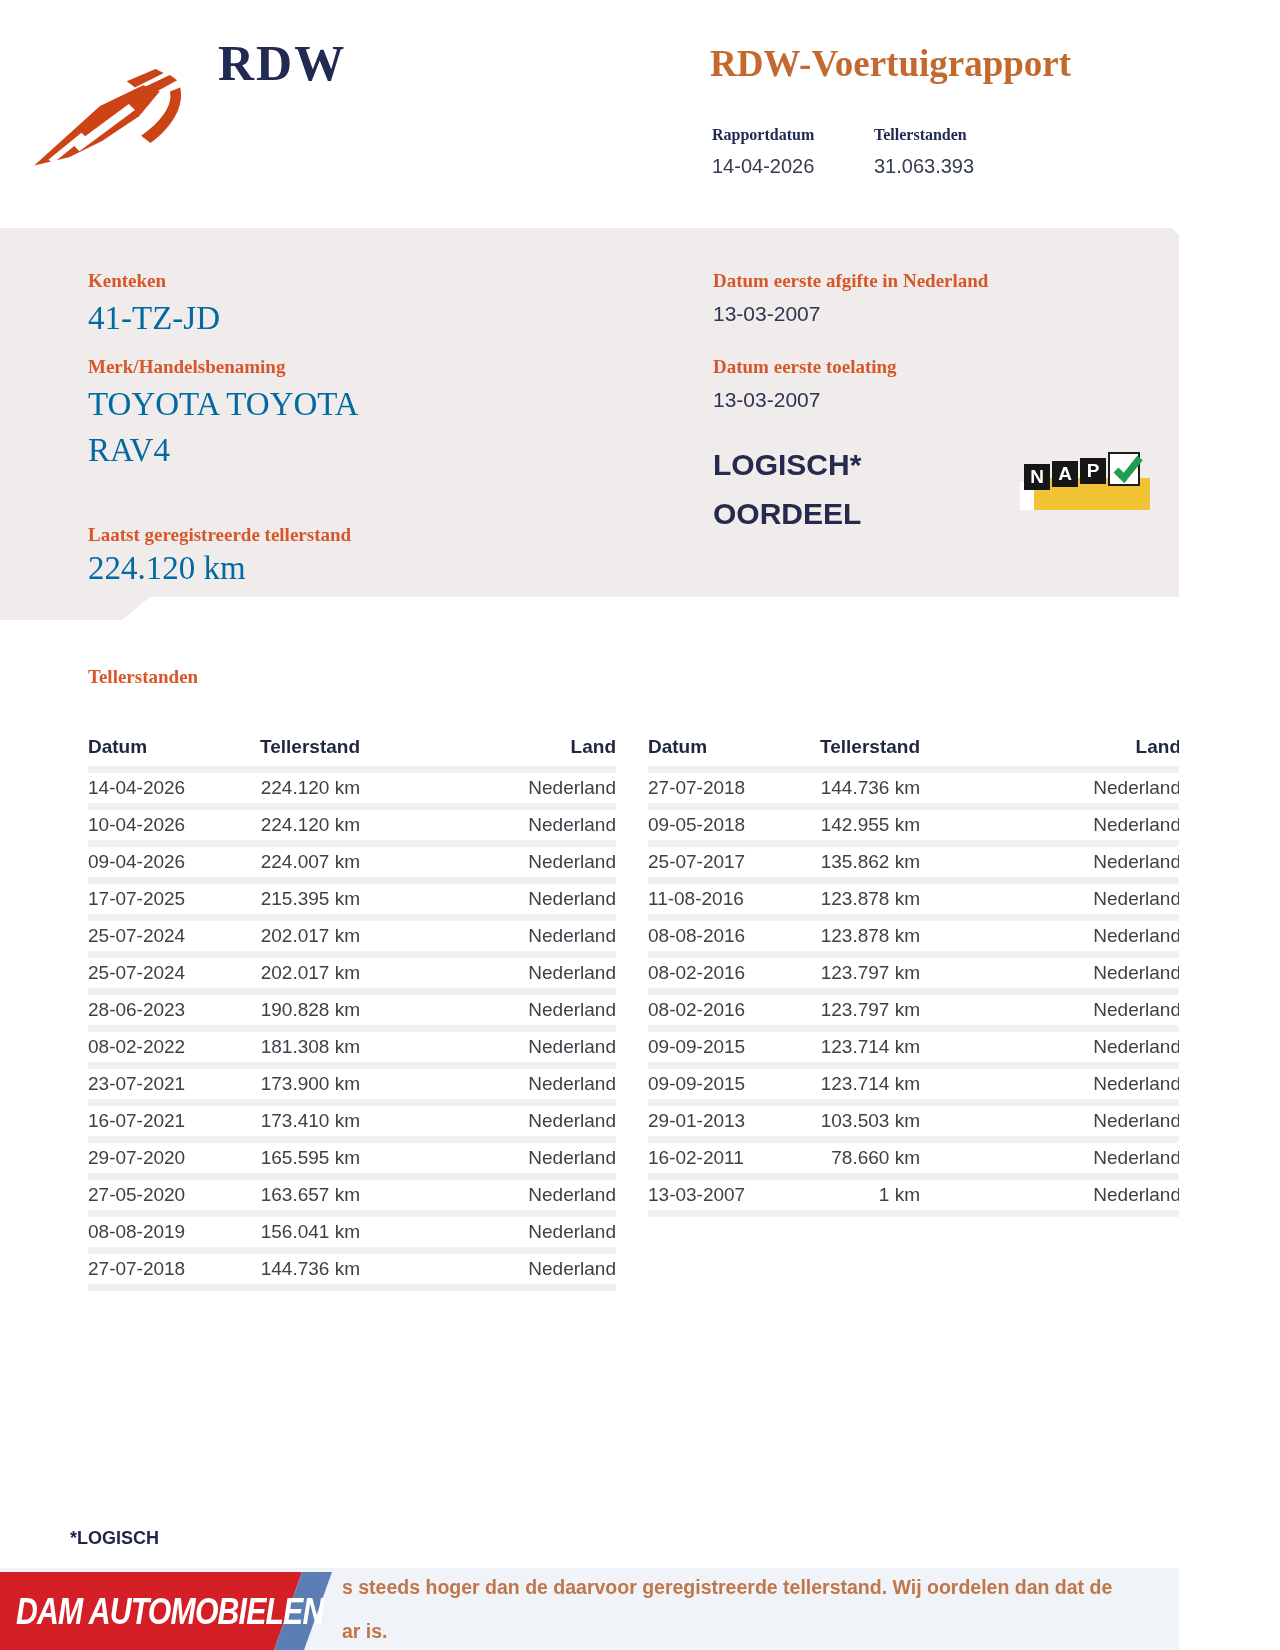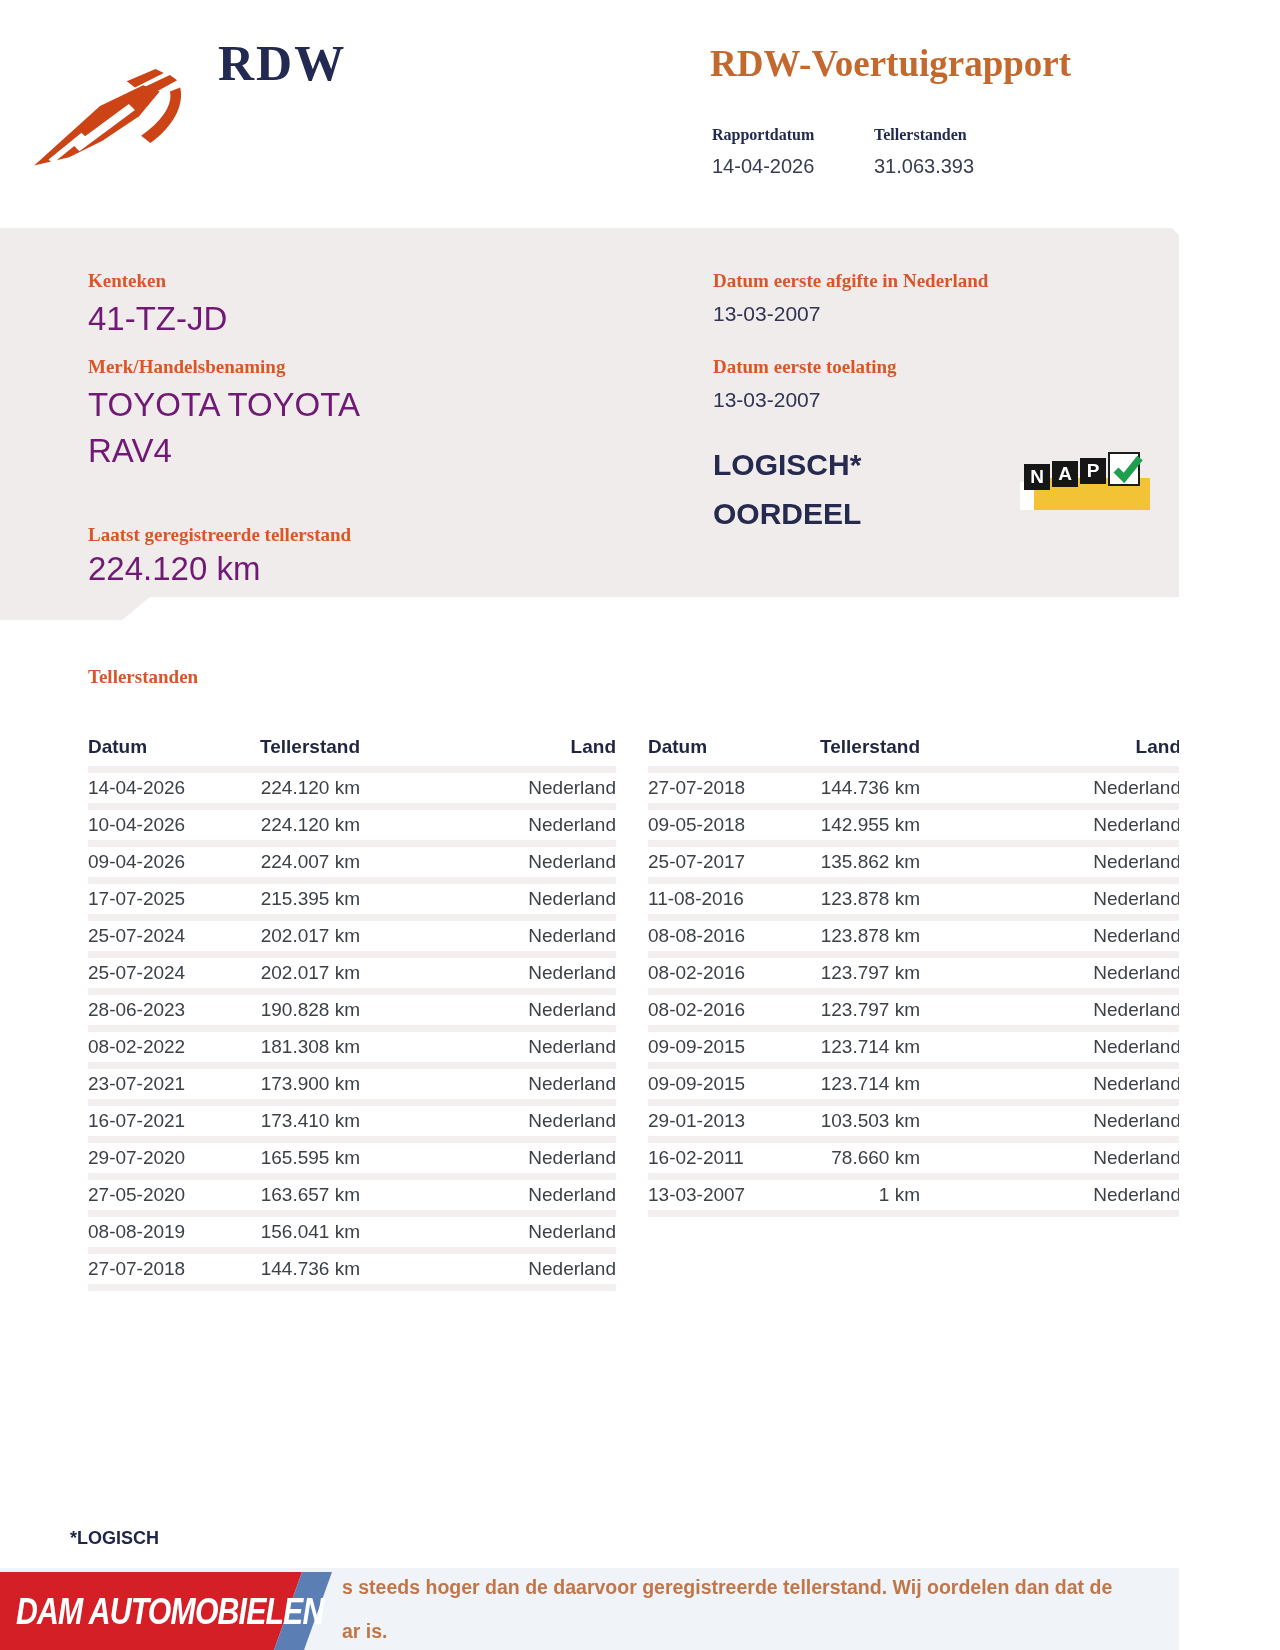--- a/index.html
+++ b/index.html
@@ -14,21 +14,21 @@
         font-size:37px;font-weight:700;color:#c4692e;}
   .hdr-label{position:absolute;top:126px;font-family:"Liberation Serif",serif;
         font-size:16px;font-weight:700;color:#232a52;}
   .hdr-value{position:absolute;top:155px;font-size:20px;color:#363c52;}
   .x-datecol{left:712px;} .x-numcol{left:874px;}
 
   
   .panel{position:absolute;left:0;top:228px;width:1215px;height:392px;background:#f0eceb;
         clip-path:polygon(0 0,1172px 0,1215px 44px,1215px 369px,150px 369px,122px 392px,0 392px);padding-left:20px;}
   .p-label{position:absolute;font-family:"Liberation Serif",serif;font-size:19px;font-weight:700;color:#d8572a;}
-  .p-serif{position:absolute;font-family:Liberation Sans, sans-serif;font-size:33px;color:#701a75;}
+  .p-serif{position:absolute;font-family:Liberation Serif, serif;font-size:33px;color:#0369a1;}
   .p-date{position:absolute;font-size:21px;color:#2f3452;}
   .oordeel{position:absolute;left:713px;top:212px;font-size:30px;font-weight:700;color:#262a4e;line-height:49px;}
 
   
   .nap{position:absolute;left:1020px;top:222px;width:134px;height:66px;}
   .nap-white{position:absolute;left:0;top:32px;width:20px;height:28px;background:#ffffff;}
   .nap-yellow{position:absolute;left:14px;top:28px;width:116px;height:32px;background:#f2c335;}
   .nap-sq{position:absolute;width:26px;height:26px;background:#161616;color:#ffffff;
         font-weight:700;font-size:19px;text-align:center;line-height:26px;}
   .nap-check{position:absolute;left:88px;top:2px;width:32px;height:34px;background:#ffffff;

